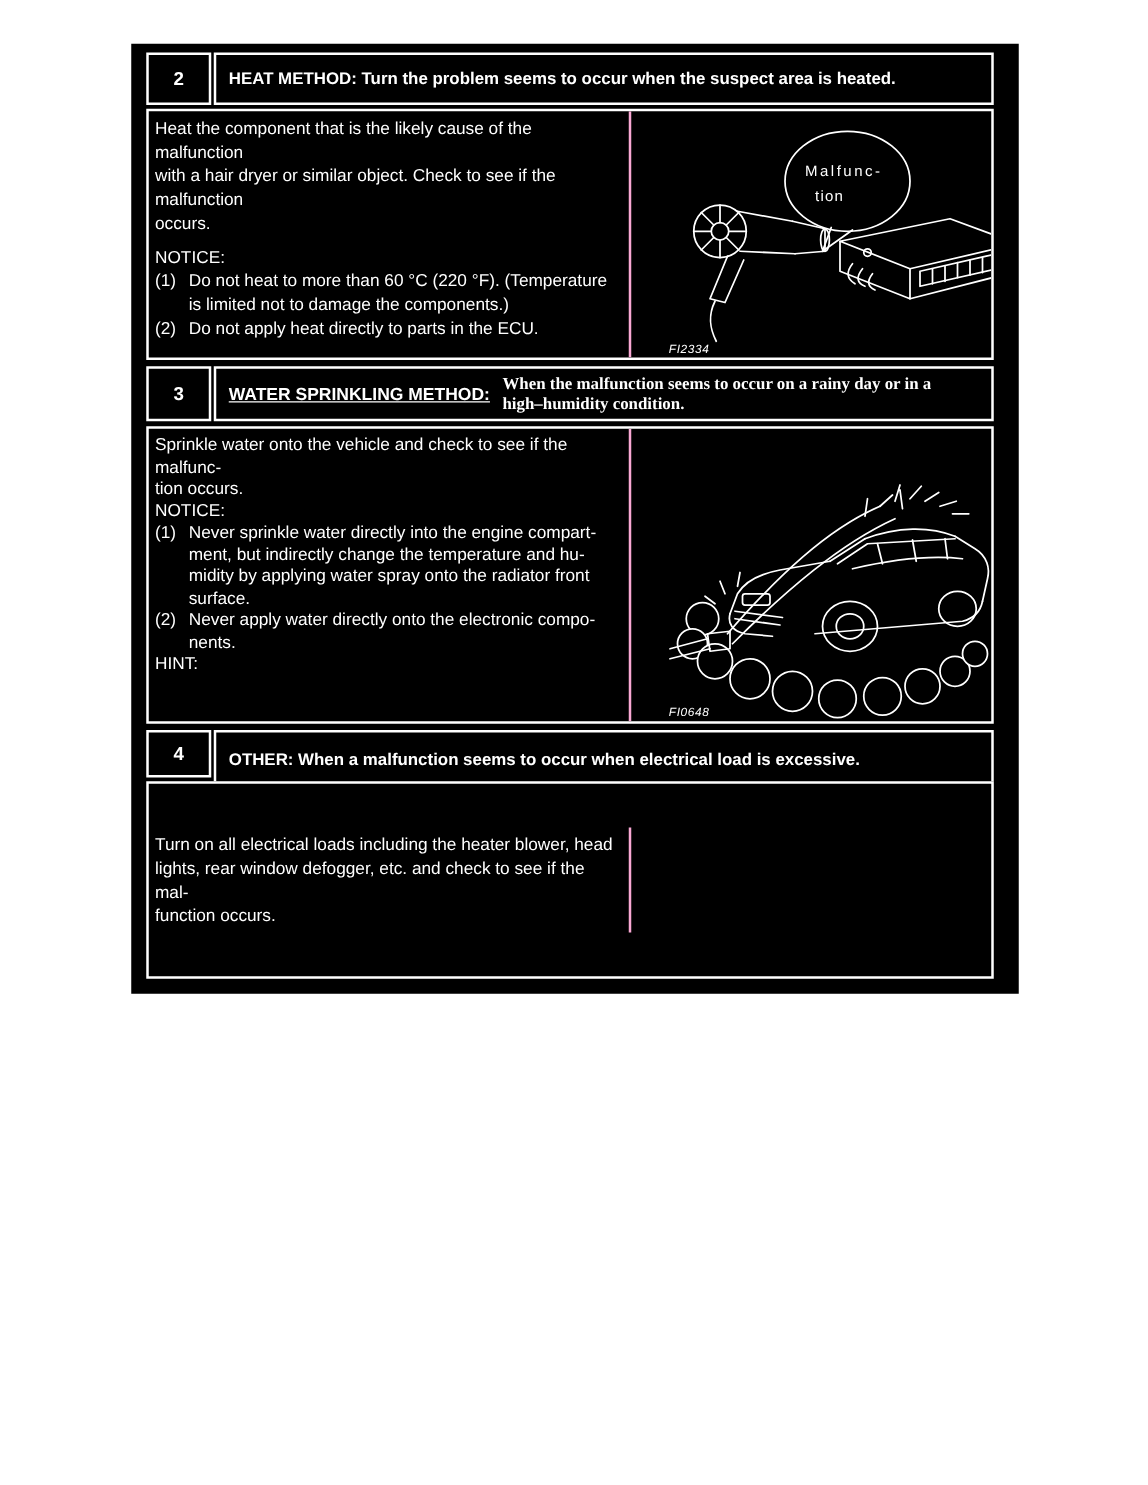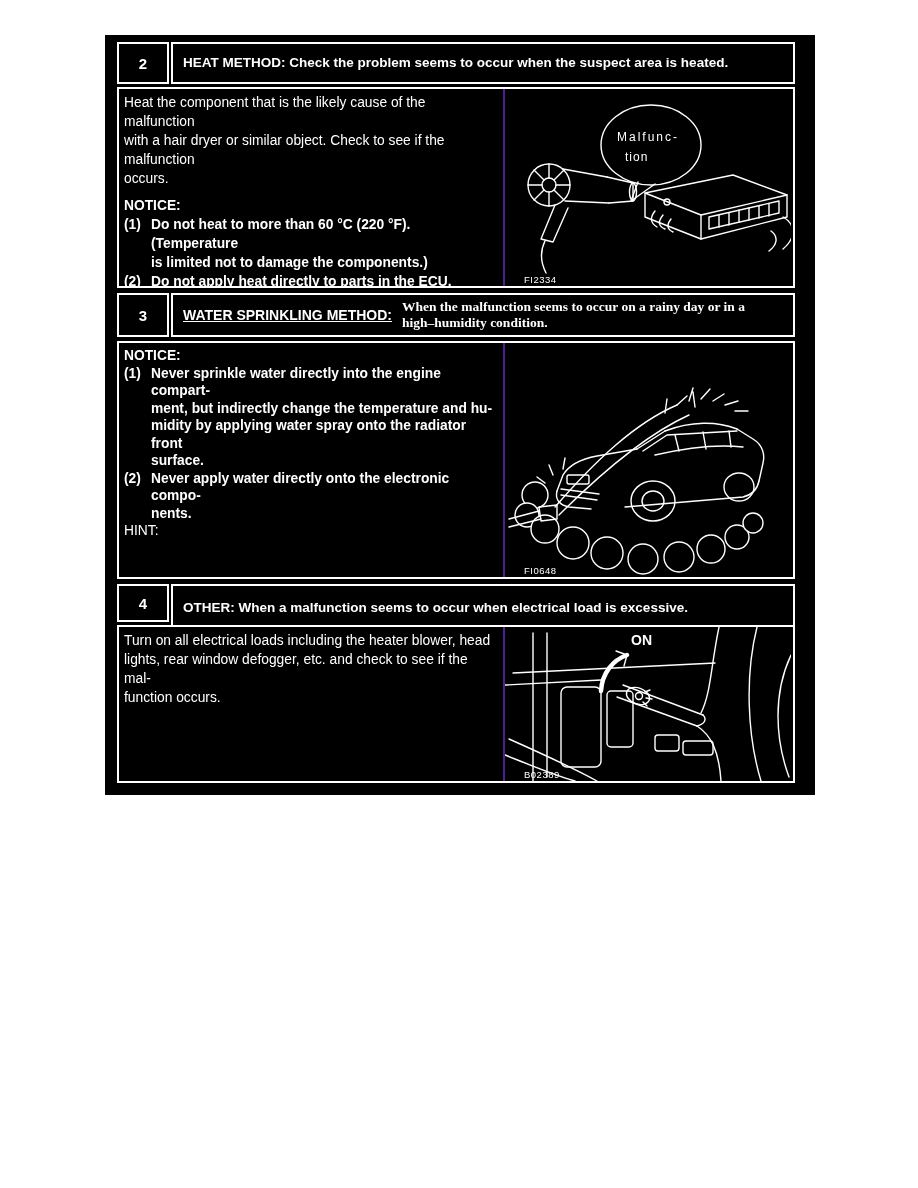--- a/index.html
+++ b/index.html
@@ -10,46 +10,46 @@
   .box { position:absolute; border:2px solid #fff; background:#000; color:#fff; }
   .numbox { display:flex; align-items:center; justify-content:center;
             font-weight:bold; font-size:15px; }
   .headbox { display:flex; align-items:center; padding:2px 10px; font-weight:bold;
              font-size:13.5px; line-height:16px; overflow:hidden; }
   .headflex { display:flex; align-items:center; gap:10px; }
   .head-label { white-space:nowrap; font-size:14px;text-decoration:underline; }
   .head-2line { white-space:pre-line; font-size:13.5px;font-family:Liberation Serif, serif; }
   .contentbox { display:flex; overflow:hidden; padding:0; }
   .textcol { width:386px; padding:4px 6px 4px 5px; overflow:hidden;
-             border-right:2px solid #4c1d95; }
-  .figcol { position:relative; flex:1; overflow:hidden; }
+             border-right:2px solid #f9a8d4; }
+  .figcol { position:relative; flex:1; overflow:hidden;margin-left:27px; }
   .figcol svg { position:absolute; left:0; top:0; }
-  .caption { position:absolute; left:19px; bottom:1px; font-size:9.5px; color:#fff;
-             letter-spacing:0.5px; }
+  .caption { position:absolute; left:3px; bottom:1px; font-size:9.5px; color:#fff;
+             letter-spacing:0.5px;font-style:italic; }
   .t { font-size:13.8px; color:#fff; white-space:pre-line; }
   .lh19 .t { line-height:19px; }
   .lh17 .t { line-height:17.5px; }
-  .bold { font-weight:bold; }
+  .bold { font-weight:normal; }
   .mt8 { margin-top:8px; }
   .notice-row { display:flex; }
   .notice-num { width:27px; flex:0 0 27px; }
   svg text { fill:#fff; font-family:"Liberation Sans", sans-serif; }
   svg .ln { stroke:#fff; stroke-width:1.4; fill:none; stroke-linecap:round; stroke-linejoin:round; }
   svg .cloud { stroke:#fff; stroke-width:1.4; fill:#000; }
   svg .thick { stroke:#fff; stroke-width:4.5; fill:none; stroke-linecap:round; }
 </style>
 </head>
 <body>
 
 <div class="page">
   <div class="canvas">
 
     <div class="box numbox" style="left:12px; top:7px; width:52px; height:42px;">2</div>
     <div class="box headbox" style="left:66px; top:7px; width:624px; height:42px;">
-      <span>HEAT METHOD: Check the problem seems to occur when the suspect area is heated.</span>
+      <span>HEAT METHOD: Turn the problem seems to occur when the suspect area is heated.</span>
     </div>
 
     <div class="box contentbox lh19" style="left:12px; top:52px; width:678px; height:201px;">
       <div class="textcol">
         <div class="t">Heat the component that is the likely cause of the malfunction
 with a hair dryer or similar object. Check to see if the malfunction
 occurs.</div>
         <div class="t bold mt8">NOTICE:</div>
         <div class="notice-row">
           <span class="t bold notice-num">(1)</span>
@@ -98,20 +98,22 @@
 
     <div class="box numbox" style="left:12px; top:258px; width:52px; height:44px;">3</div>
     <div class="box headbox headflex" style="left:66px; top:258px; width:624px; height:44px;">
       <span class="head-label">WATER SPRINKLING METHOD:</span>
       <span class="head-2line">When the malfunction seems to occur on a rainy day or in a
 high–humidity condition.</span>
     </div>
 
     <div class="box contentbox lh17" style="left:12px; top:306px; width:678px; height:238px;">
       <div class="textcol">
+        <div class="t">Sprinkle water onto the vehicle and check to see if the malfunc-
+tion occurs.</div>
         <div class="t bold">NOTICE:</div>
         <div class="notice-row">
           <span class="t bold notice-num">(1)</span>
           <span class="t bold" style="flex:1">Never sprinkle water directly into the engine compart-
 ment, but indirectly change the temperature and hu-
 midity by applying water spray onto the radiator front
 surface.</span>
         </div>
         <div class="notice-row">
           <span class="t bold notice-num">(2)</span>
@@ -165,21 +167,21 @@
         </svg>
         <div class="caption">FI0648</div>
       </div>
     </div>
 
     <div class="box numbox" style="left:12px; top:549px; width:52px; height:38px;">4</div>
     <div class="box headbox" style="left:66px; top:549px; width:624px; height:48px;">
       <span>OTHER: When a malfunction seems to occur when electrical load is excessive.</span>
     </div>
 
-    <div class="box contentbox lh19" style="left:12px; top:590px; width:678px; height:158px;">
+    <div class="box contentbox lh19" style="left:12px; top:590px; width:678px; height:158px;align-items:center;">
       <div class="textcol">
         <div class="t">Turn on all electrical loads including the heater blower, head
 lights, rear window defogger, etc. and check to see if the mal-
 function occurs.</div>
       </div>
       <div class="figcol">
         <svg width="286" height="154" viewBox="0 0 286 154">
           <text x="126" y="18" font-size="14" font-weight="bold">ON</text>
 
           <g>

